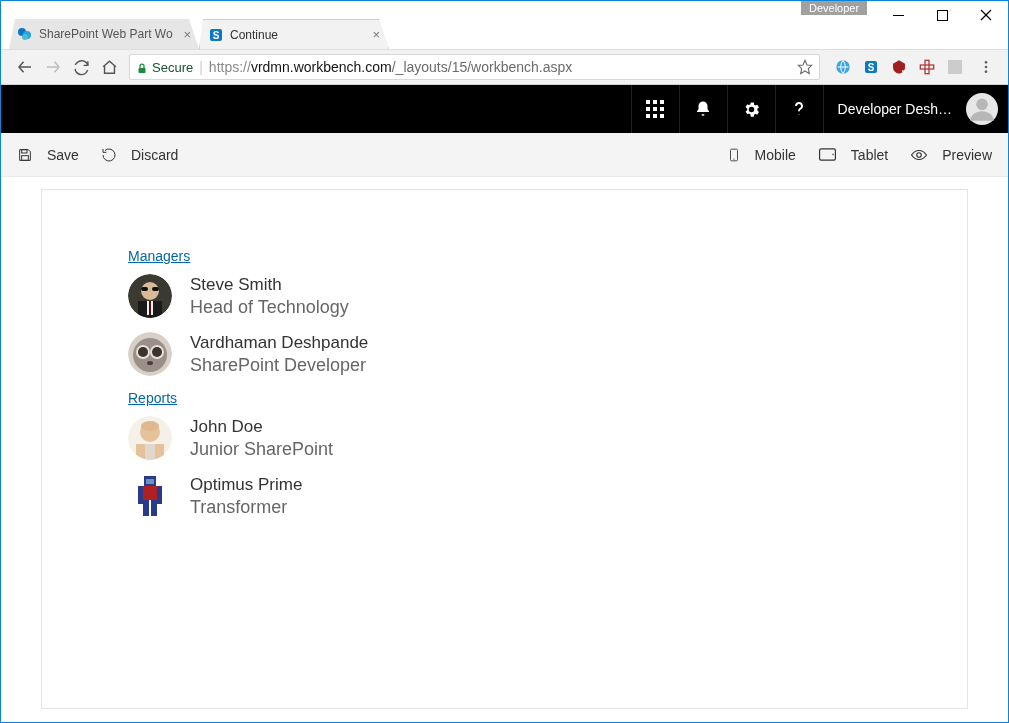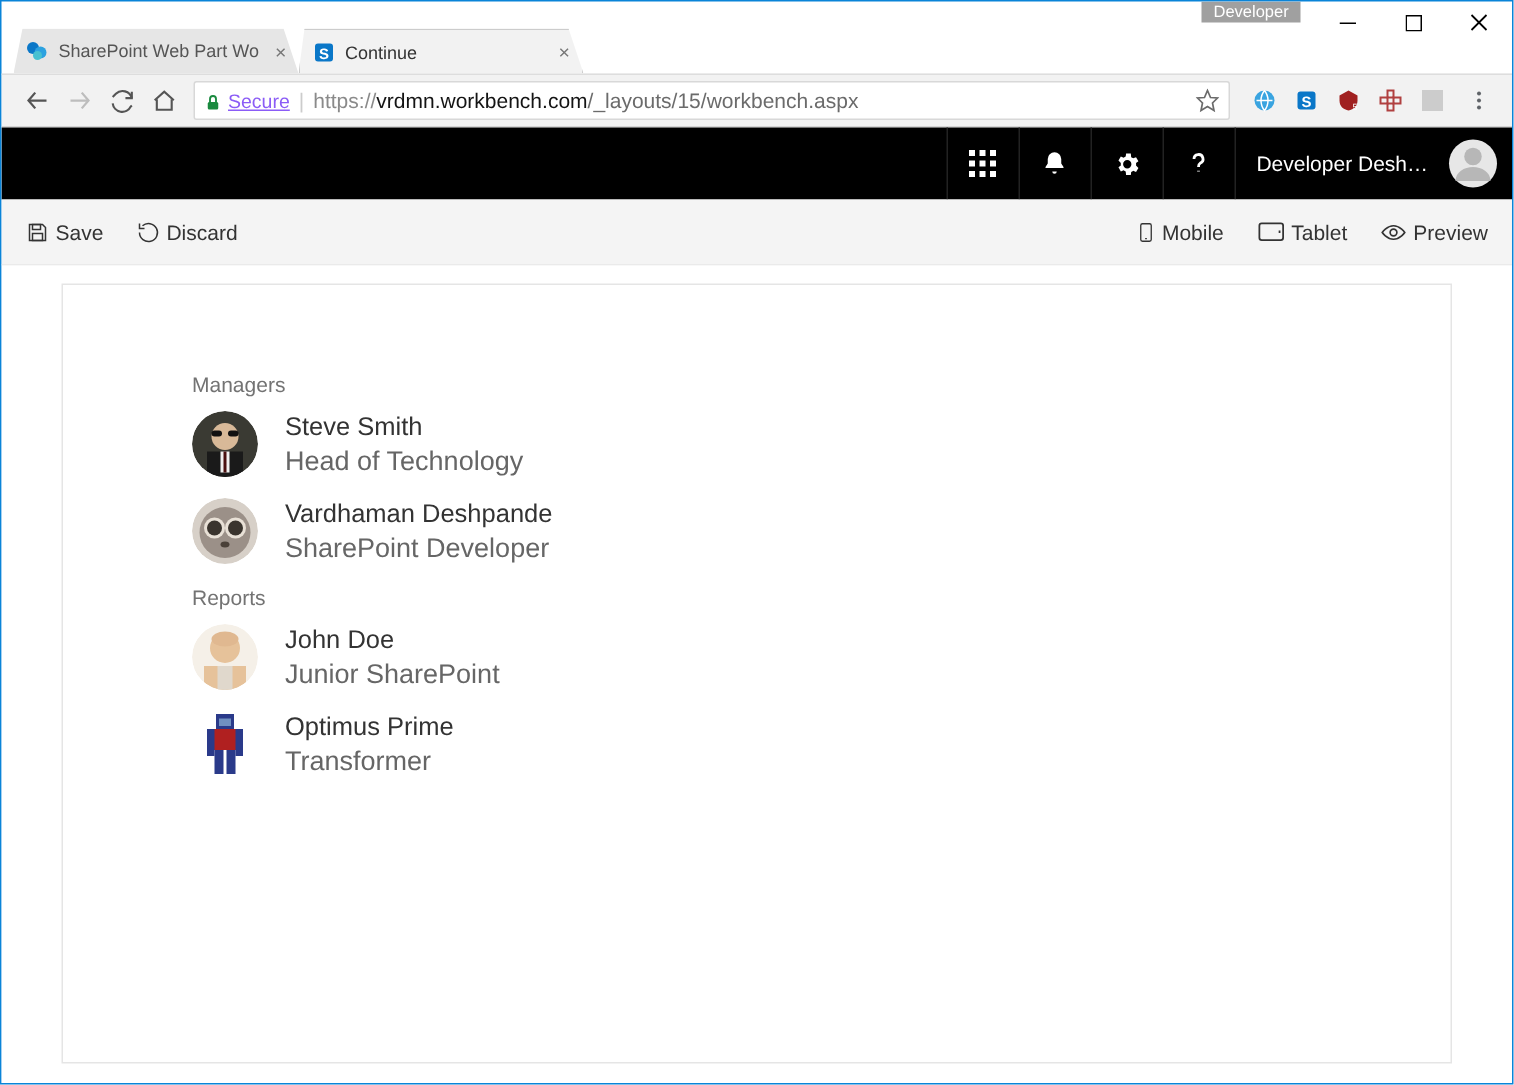--- a/index.html
+++ b/index.html
@@ -20,45 +20,45 @@
   .tab.active { background: #f2f2f2; border-top: 1px solid #ccc; border-left: 1px solid #ccc; border-right: 1px solid #ccc; clip-path: polygon(4px 0, calc(100% - 10px) 0, 100% 100%, 0 100%); color: #333; }
   .tab .favicon { width: 16px; height: 16px; margin-right: 6px; flex-shrink: 0; }
   .tab .title { flex: 1; white-space: nowrap; overflow: hidden; text-overflow: ellipsis; }
   .tab .close { color: #777; font-size: 13px; margin-left: 4px; }
 
   
   .addr-row { position: absolute; top: 48px; left: 0; right: 0; height: 36px; background: #f2f2f2; border-top: 1px solid #ddd; border-bottom: 1px solid #d4d4d4; display: flex; align-items: center; padding: 0 8px 0 10px; }
   .nav-btn { width: 28px; height: 28px; display: flex; align-items: center; justify-content: center; color: #5f6368; }
   .nav-btn.disabled { color: #b9b9b9; }
   .omnibox { flex: 1; height: 26px; background: #fff; border: 1px solid #d8d8d8; border-radius: 2px; margin: 0 6px; display: flex; align-items: center; padding: 0 6px; font-size: 14px; color: #222; }
-  .secure { color: #8b5cf6; font-size: 13px; display: flex; align-items: flex-end; gap: 4px; margin-right: 6px; text-decoration: underline; }
+  .secure { color: #14532d; font-size: 13px; display: flex; align-items: flex-end; gap: 4px; margin-right: 6px; }
   .url-domain { color: #8a8a8a; }
   .url-main { color: #141414; }
   .url-path { color: #6b6b6b; }
   .star { margin-left: auto; color: #6b6b6b; }
   .ext-icons { display: flex; align-items: center; gap: 10px; padding: 0 8px; }
   .ext-icons span { width: 18px; height: 18px; display: inline-flex; align-items: center; justify-content: center;}
 
   
   .suite-bar { position: absolute; top: 84px; left: 0; right: 0; height: 48px; background: #000; display: flex; align-items: stretch; }
   .suite-spacer { flex: 1; }
   .suite-btn { width: 48px; border-left: 1px solid #222; display: flex; align-items: center; justify-content: center; color: #fff; }
   .suite-user { color: #fff; display: flex; align-items: center; padding: 0 4px 0 14px; font-size: 14px; max-width: 170px; white-space: nowrap; overflow: hidden; text-overflow: ellipsis; border-left: 1px solid #222;}
   .suite-avatar { width: 32px; height: 32px; border-radius: 50%; background: #e7e7e7; margin: 8px 10px; display: flex; align-items: center; justify-content: center; }
 
   
   .cmd-bar { position: absolute; top: 132px; left: 0; right: 0; height: 44px; background: #f4f4f4; border-bottom: 1px solid #eaeaea; display: flex; align-items: center; padding: 0 16px; font-size: 14px; color: #333; }
   .cmd-left { display: flex; gap: 22px; }
   .cmd-right { margin-left: auto; display: flex; gap: 22px; }
-  .cmd-item { display: flex; align-items: center; gap: 4px; }
+  .cmd-item { display: flex; align-items: center; gap: 14px; }
 
   
   .canvas-wrap { position: absolute; top: 176px; left: 0; right: 0; bottom: 0; background: #fff; padding-top: 12px; }
   .canvas { margin: 0 40px; border: 1px solid #e5e5e5; min-height: 520px; padding: 58px 86px; }
-  .section-title { font-size: 14px; color: #737373; margin-bottom: 10px; margin-top: 6px; font-weight: 400; }
+  .section-title { font-size: 14px; color: #0369a1; margin-bottom: 10px; margin-top: 6px; font-weight: 400; text-decoration: underline; }
   .section-title.first { margin-top: 0; }
   .person { display: flex; align-items: center; gap: 18px; margin-bottom: 14px; }
   .person .pic { width: 44px; height: 44px; border-radius: 50%; flex-shrink: 0; }
   .person .name { font-size: 17px; color: #333; font-weight: 400; }
   .person .role { font-size: 18px; color: #666; margin-top: 2px; }
 
   svg { display: block; }
 </style>
 </head>
 <body>

